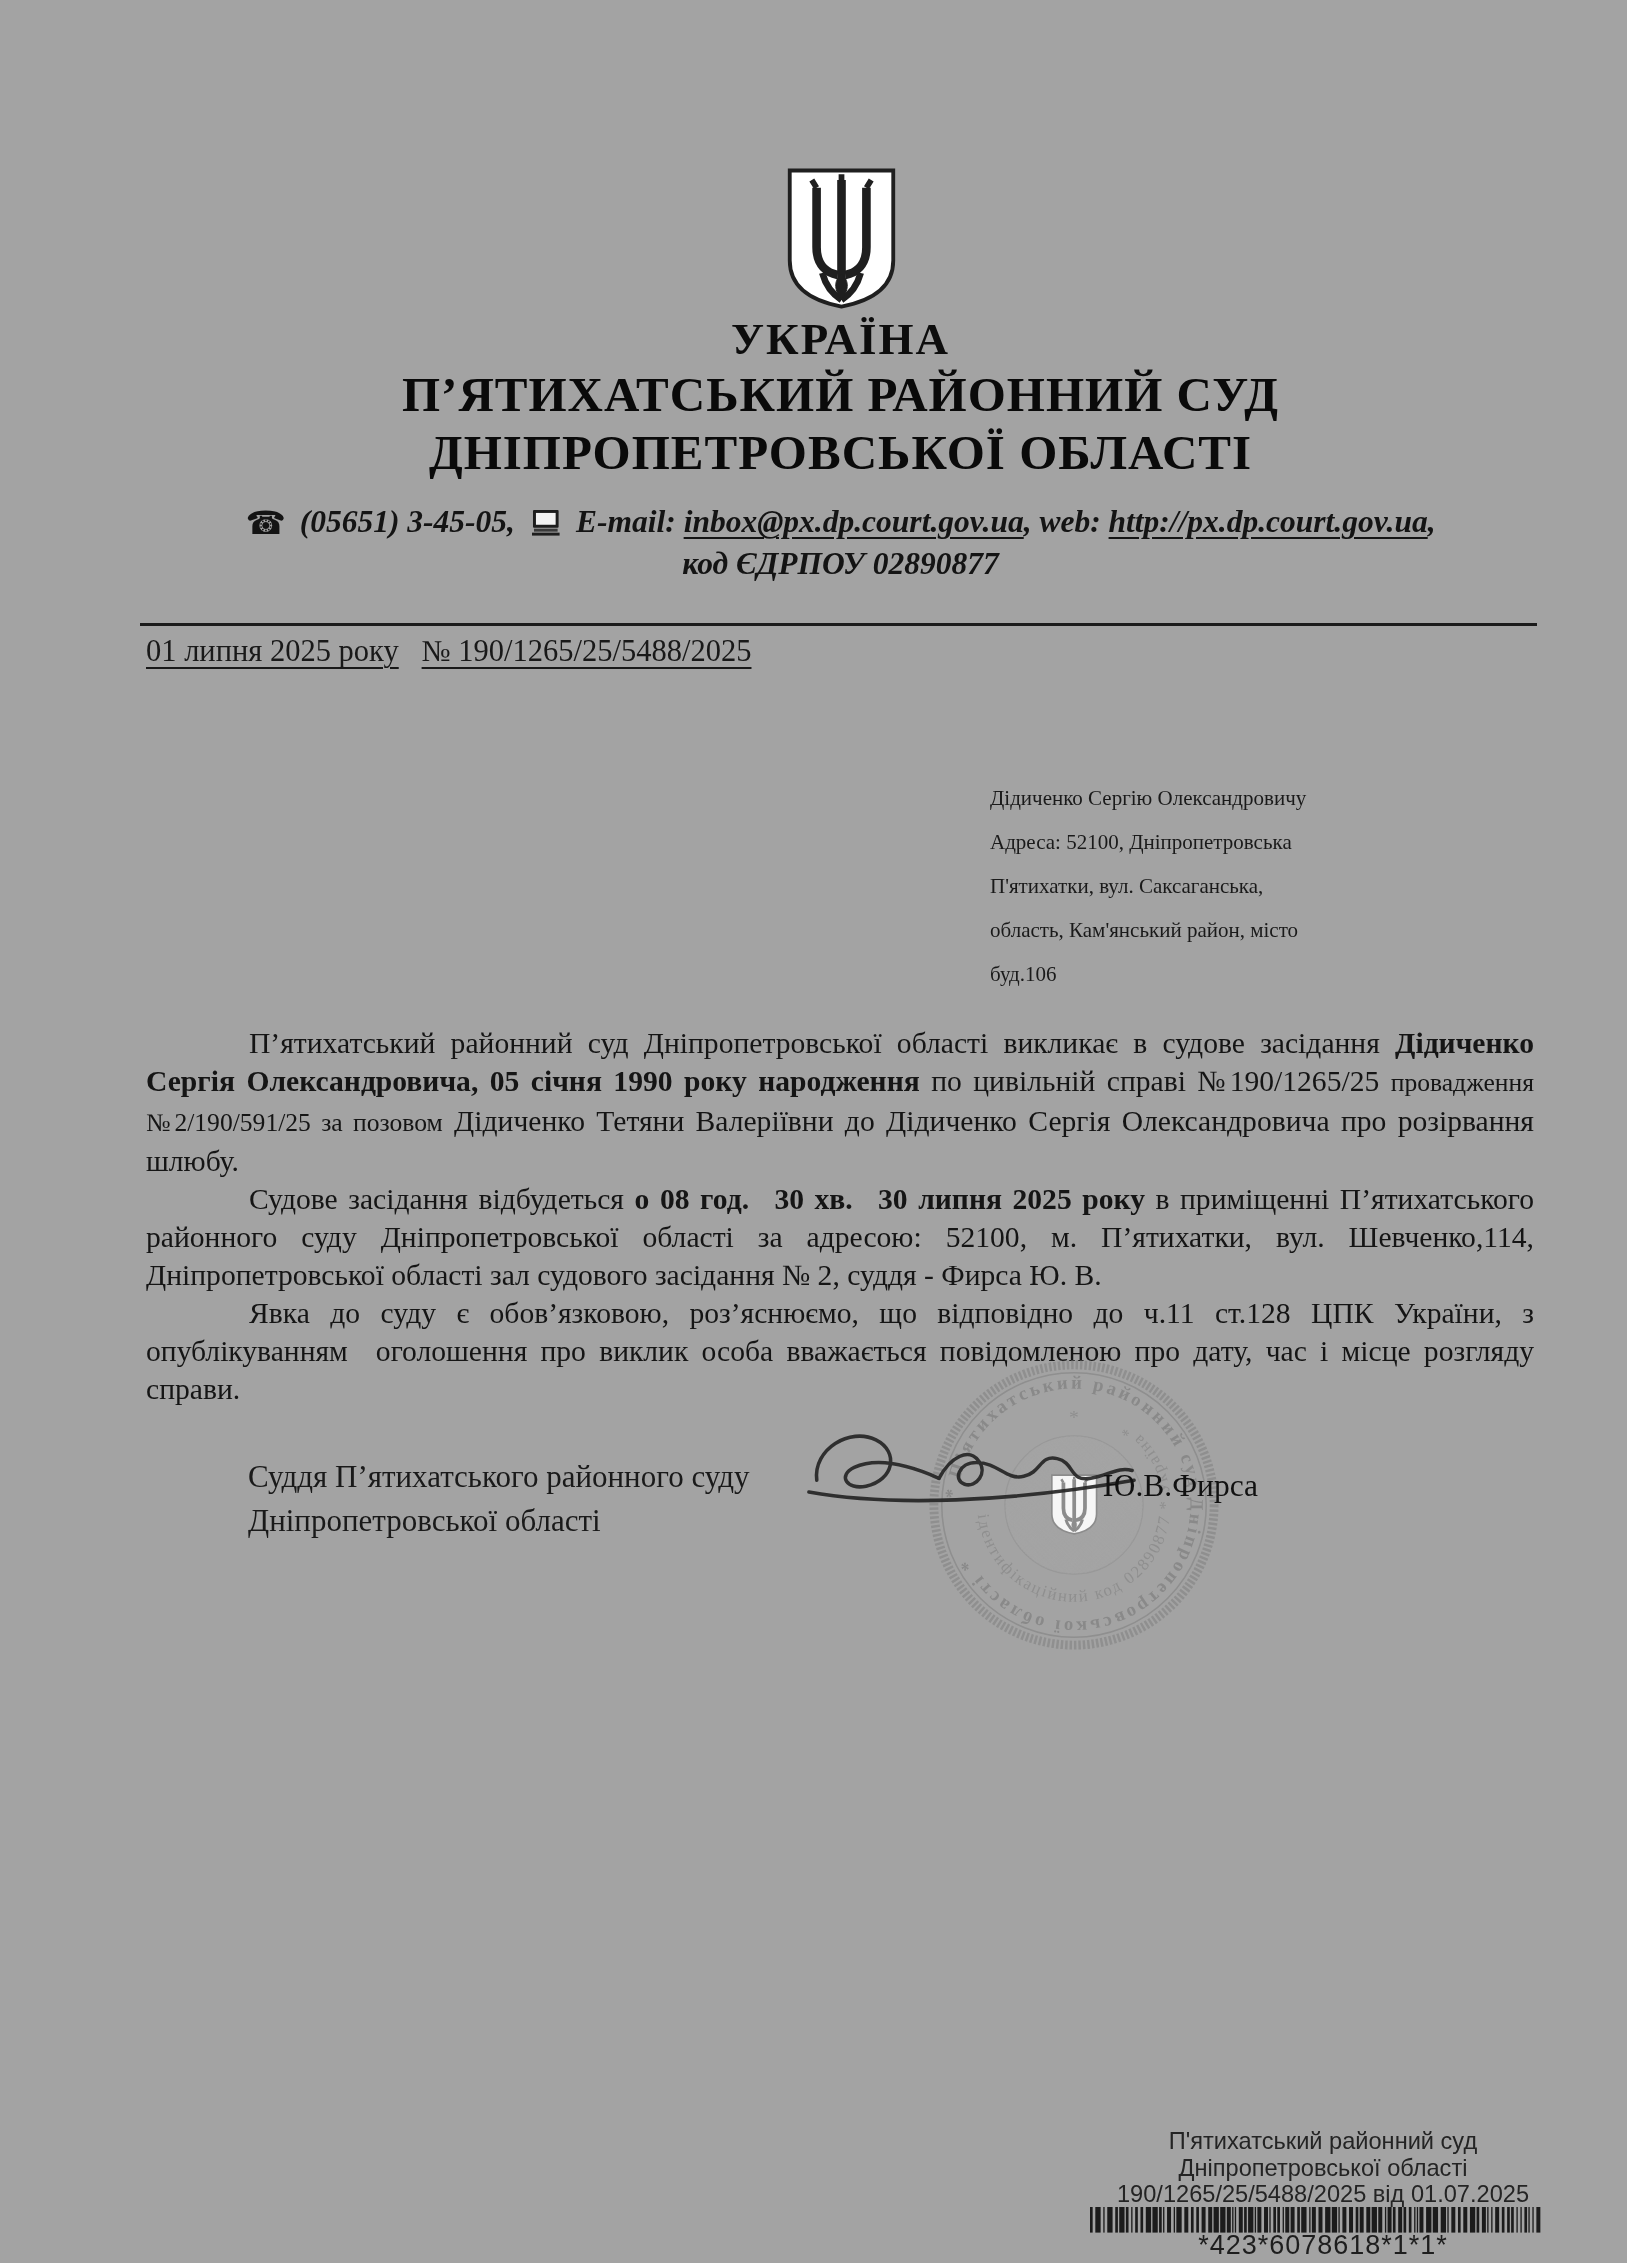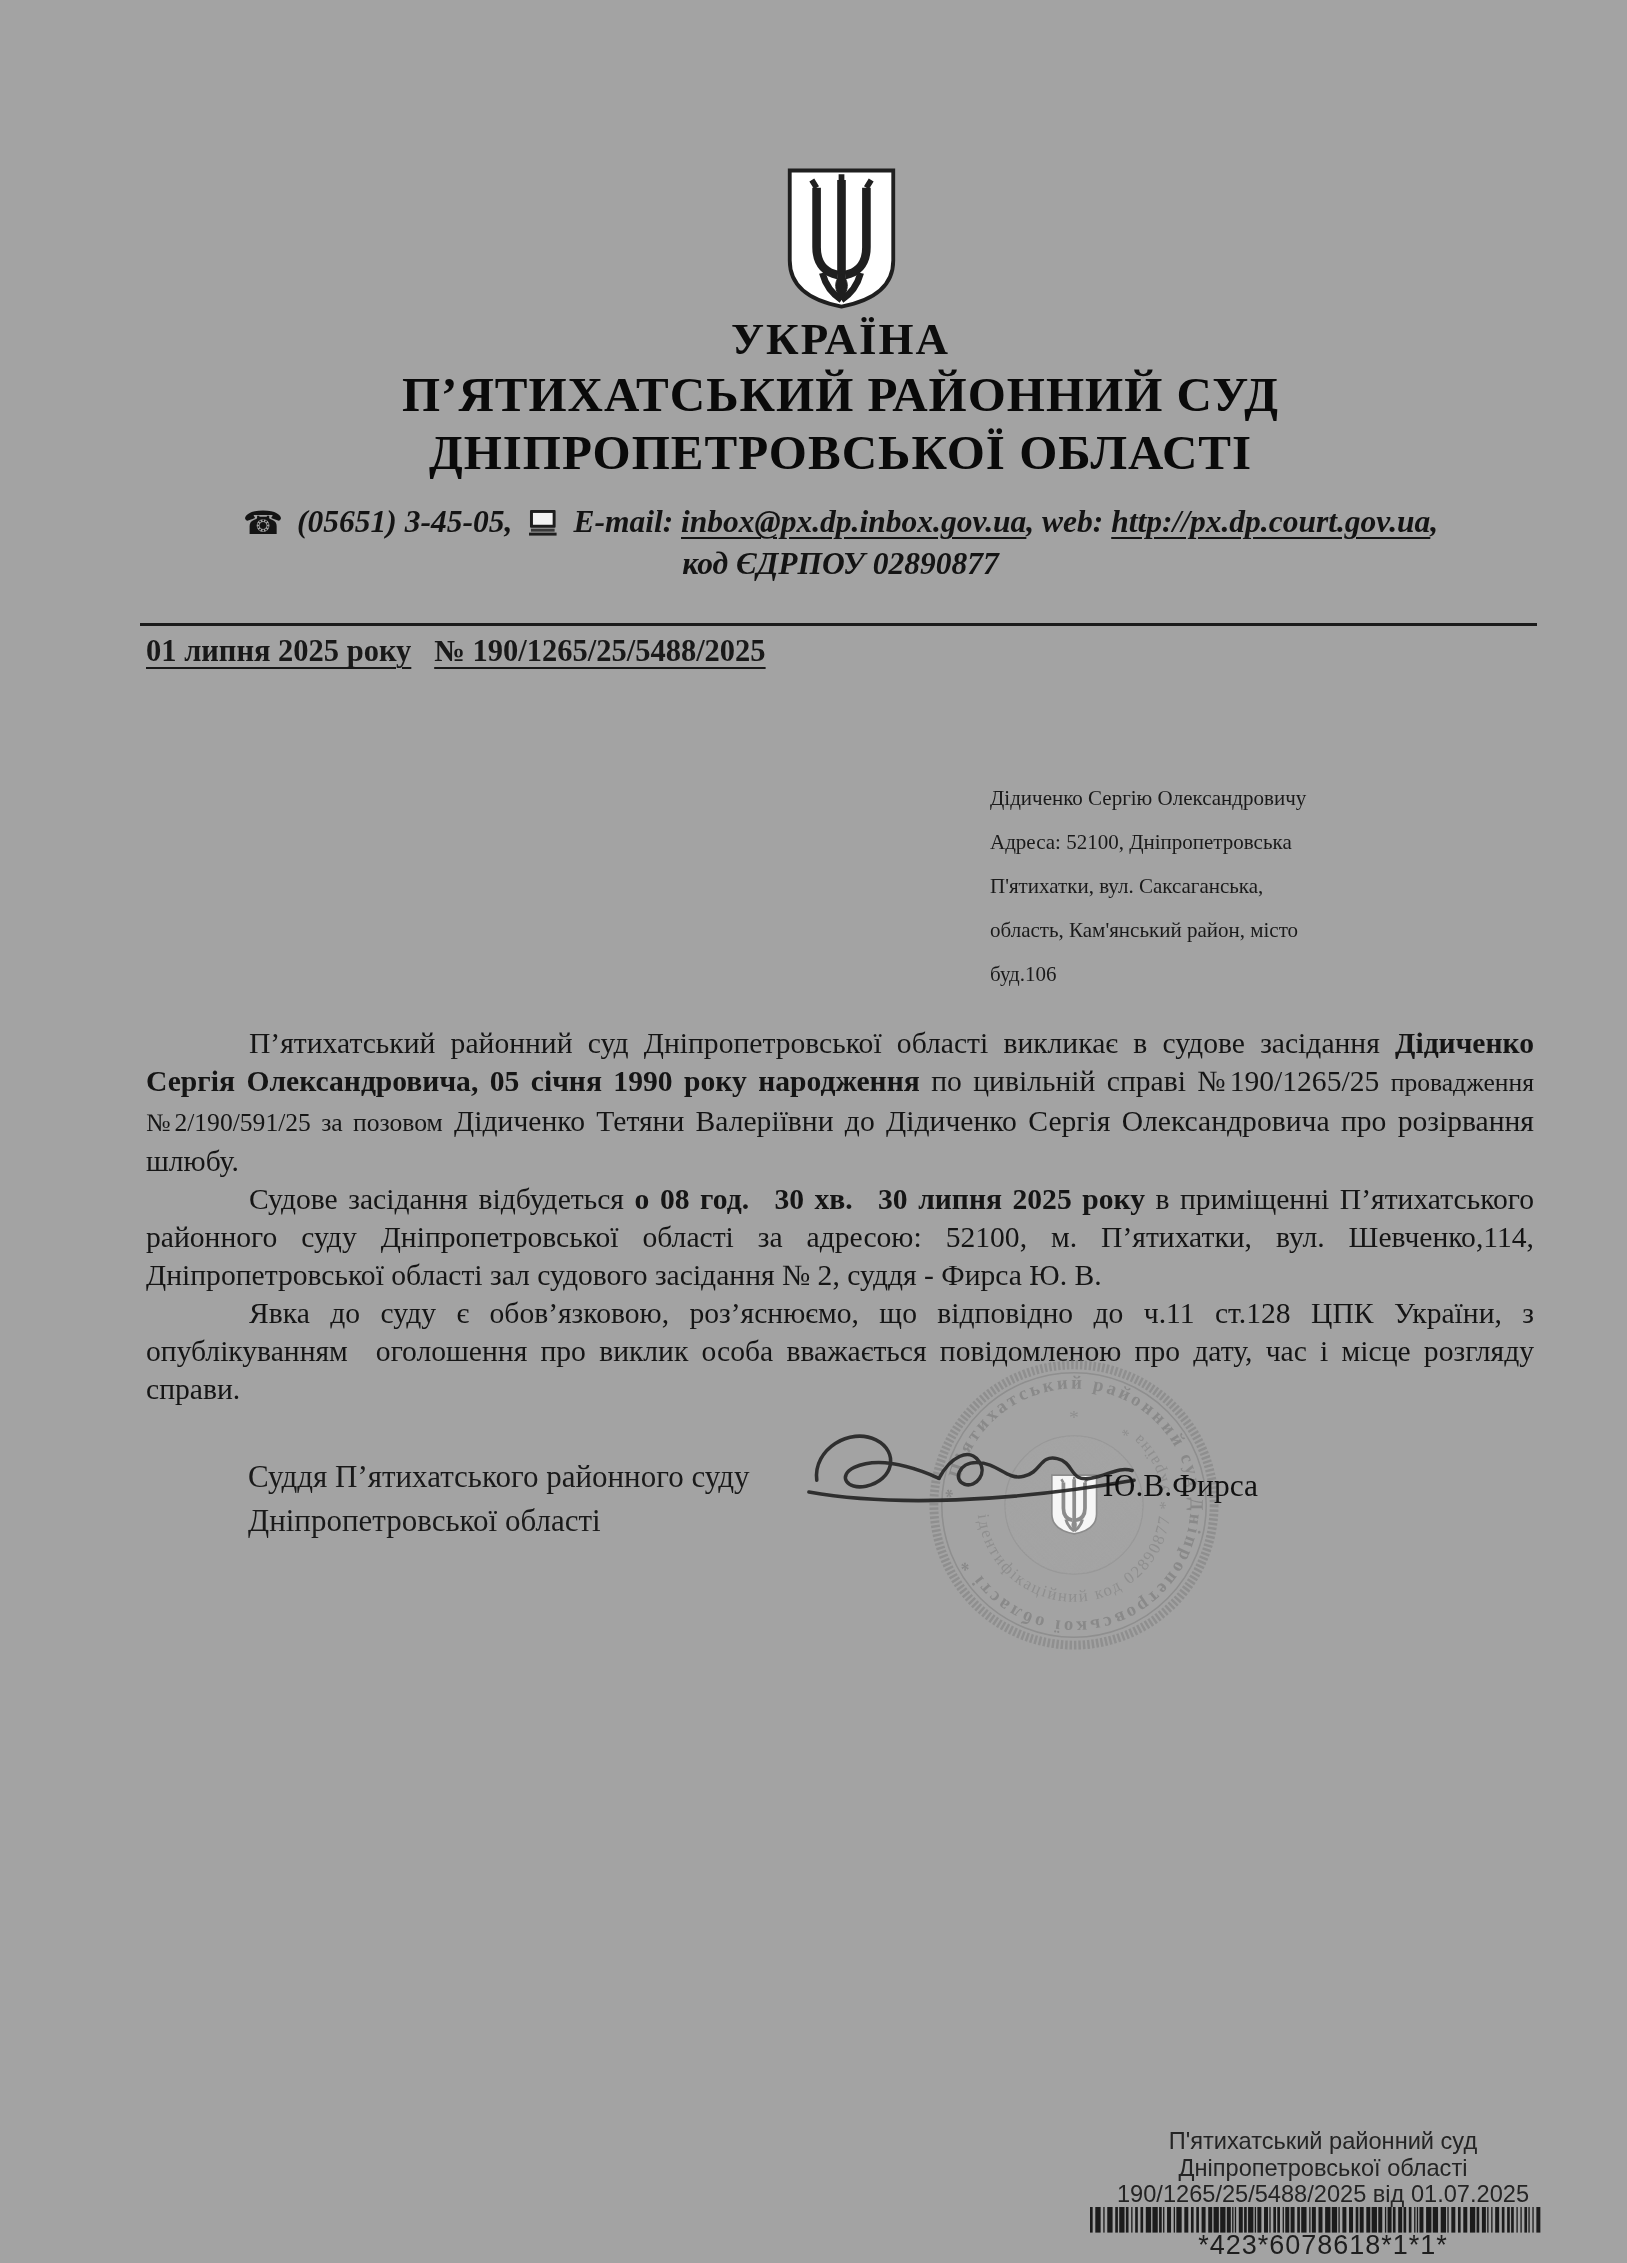--- a/index.html
+++ b/index.html
@@ -7,21 +7,21 @@
         font-family:"Liberation Serif","DejaVu Serif",serif;color:#161616;}
   .abs{position:absolute;}
   .ctr{left:146px;width:1389px;text-align:center;}
   .country{top:313px;font-size:45px;letter-spacing:2px;font-weight:600;color:#0d0d0d;}
   .courtline{font-size:49px;font-weight:bold;letter-spacing:1px;color:#0a0a0a;}
   .contact{font-size:31.5px;font-weight:bold;font-style:italic;color:#141414;}
   .contact .lnk{text-decoration:underline;text-underline-offset:4.9px;text-decoration-thickness:2px;}
   .icon-inline{display:inline-block;vertical-align:-3.9px;margin:0 7.9px;}
   .phone-glyph{font-family:"DejaVu Sans",sans-serif;font-style:normal;font-size:32.5px;vertical-align:-2px;margin-right:5.9px;}
   .rule{top:623px;left:140px;width:1397px;height:3px;background:#1b1b1b;}
-  .dateline{top:634px;left:146px;font-size:30.5px;color:#191919;font-weight:bold;}
+  .dateline{top:634px;left:146px;font-size:30.5px;color:#191919;}
   .und{text-decoration:underline;text-underline-offset:5.9px;text-decoration-thickness:1.5px;}
   .recipient{top:776px;left:990px;width:512px;font-size:21px;line-height:44px;color:#1a1a1a;}
   .body{top:1024px;left:146px;width:1388px;font-size:29.6px;line-height:38px;color:#151515;
         text-align:justify;}
   .body p{margin:0;text-indent:103px;}
   .body .b{font-weight:bold;}
   .body .sm{font-size:25.6px;}
   .sigtitle{top:1455px;left:248px;font-size:31px;line-height:44px;color:#1a1a1a;}
   .judgename{top:1468px;left:1103px;font-size:31.5px;color:#111;}
   .footer{top:2128px;left:1084px;width:478px;text-align:center;
@@ -59,21 +59,21 @@
   <div class="abs ctr contact" style="top:504px;">
     <span class="phone-glyph">☎</span>
     <span>(05651) 3-45-05,</span>
     <svg class="icon-inline" width="29.6" height="26.6" viewBox="0 0 30 27">
       <rect x="2" y="1" width="26" height="18" fill="#1d1d1d" rx="1"></rect>
       <rect x="5" y="4" width="20" height="12" fill="#f2f2f2"></rect>
       <rect x="3" y="20" width="24" height="3" fill="#3a3a3a"></rect>
       <rect x="1" y="24" width="28" height="3" fill="#1d1d1d"></rect>
     </svg>
     <span>E-mail:</span>
-    <span class="lnk">inbox@px.dp.inbox.gov.ua</span><span>,</span>
+    <span class="lnk">inbox@px.dp.court.gov.ua</span><span>,</span>
     <span>web:</span>
     <span class="lnk">http://px.dp.court.gov.ua</span><span>,</span>
   </div>
 
   <div class="abs ctr contact" style="top:546px;">код ЄДРПОУ 02890877</div>
 
   <div class="abs rule"></div>
   <div class="abs dateline">
     <span class="und">01 липня 2025 року</span>
     <span>&nbsp;</span>

